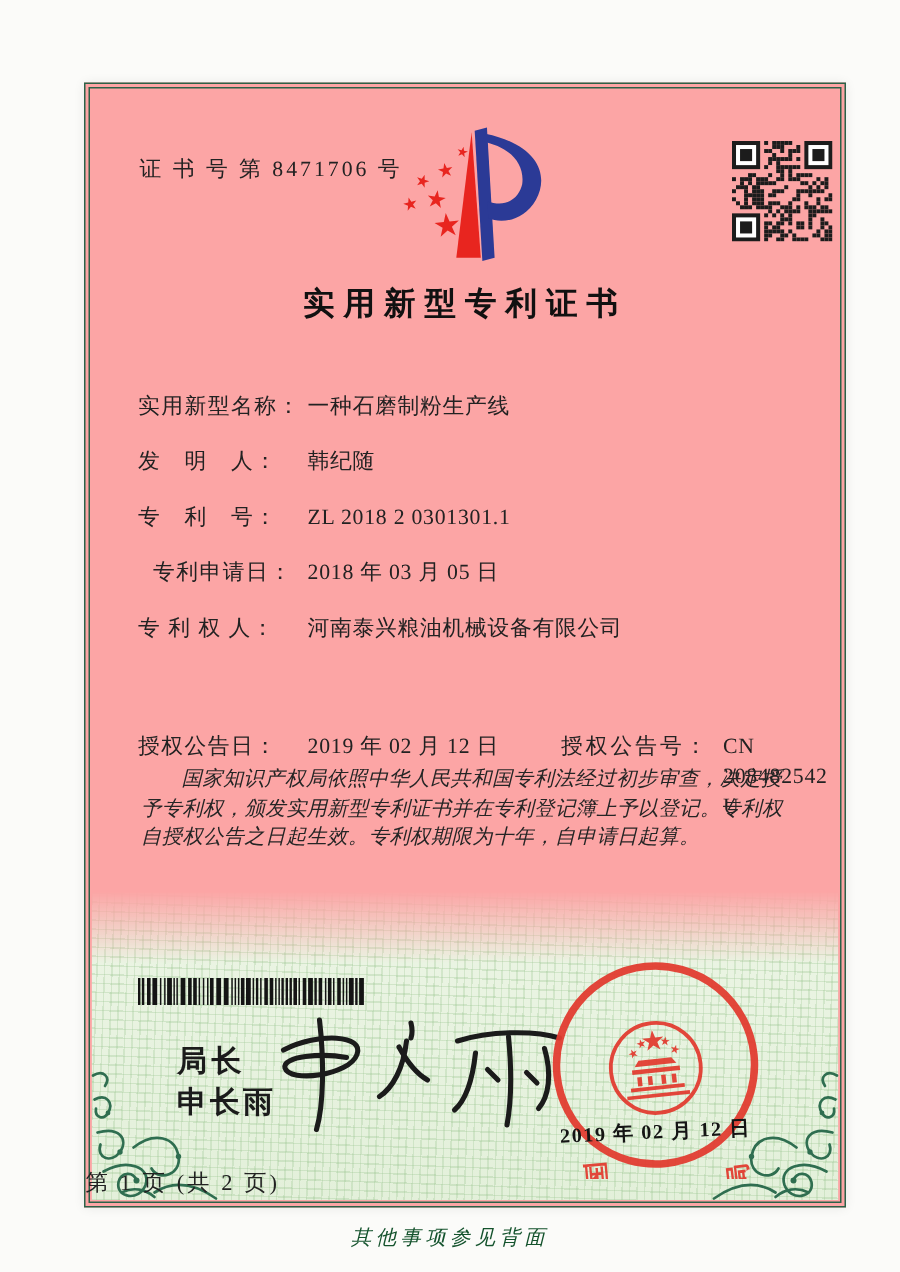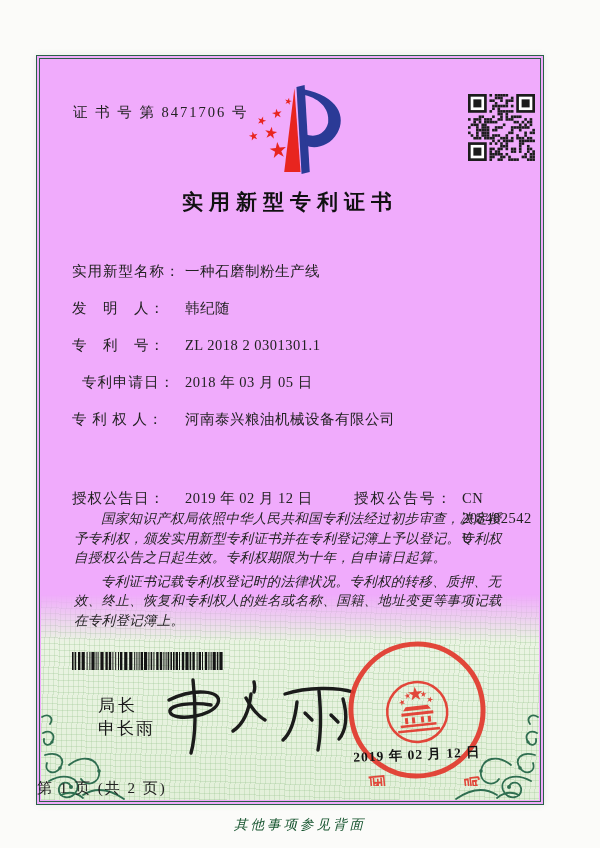--- a/index.html
+++ b/index.html
@@ -3,22 +3,22 @@
 <meta charset="utf-8">
 <style>
   html,body{margin:0;padding:0;}
   body{
     width:600px;height:848px;position:relative;overflow:hidden;
     background:#fbfbf9;
     font-family:"Liberation Serif","DejaVu Serif",serif;
     color:#1d1d1d;
   }
   .card{
-    position:absolute;left:36px;top:55px;width:506px;height:748px;
-    background:#f0abfc;border:1px solid #2a6248;
+    position:absolute;left:56px;top:55px;width:506px;height:748px;
+    background:#fca5a5;border:1px solid #2a6248;
     box-shadow:0 0 7px rgba(0,0,0,.08);
   }
   .card-inner{
     position:absolute;inset:2px;border:1px solid #2a6248;pointer-events:none;
   }
   .green-zone{
     position:absolute;left:4px;right:4px;top:538px;bottom:4px;
     background:
       repeating-linear-gradient(92deg, rgba(150,195,140,.28) 0 1px, rgba(0,0,0,0) 1px 5px),
       repeating-linear-gradient(2deg, rgba(150,195,140,.30) 0 1px, rgba(0,0,0,0) 1px 6px),
@@ -44,21 +44,21 @@
   .grant-left{display:flex;width:282px;flex:none;}
   .grant-left .lbl{width:113px;}
   .grant-right{display:flex;}
   .grant-right .lbl{width:108px;letter-spacing:2px;}
   .paras{
     position:absolute;left:33px;top:449px;width:442px;
     font-size:13.5px;line-height:19.5px;color:#252525;font-style:italic;
   }
   .paras p{margin:4px;text-indent:2em;letter-spacing:.3px;}
   .barcode{position:absolute;left:35px;top:596px;width:152px;height:18px;}
-  .director{position:absolute;left:37px;top:638px;font-size:17px;font-weight:400;color:#1b1b1b;padding-left:24px;}
+  .director{position:absolute;left:37px;top:638px;font-size:20px;font-weight:700;color:#1b1b1b;padding-left:24px;}
   .director .d-title{letter-spacing:3px;}
   .director .d-name{margin-top:0;letter-spacing:2px;}
   .signature{position:absolute;left:108px;top:612px;width:232px;height:88px;}
   .seal{position:absolute;left:304px;top:578px;width:152px;height:152px;opacity:.94;}
   .seal-date{
     position:absolute;left:294px;top:690px;width:172px;text-align:center;
     font-size:13.5px;font-weight:700;letter-spacing:1px;color:#141414;
     transform:rotate(-2.5deg);
   }
   .page-info{
@@ -386,21 +386,20 @@
       <span class="val">2019 年 02 月 12 日</span>
     </span>
     <span class="grant-right">
       <span class="lbl">授权公告号：</span>
       <span class="val">CN 208482542 U</span>
     </span>
   </div>
 
   <div class="paras">
     <p>国家知识产权局依照中华人民共和国专利法经过初步审查，决定授予专利权，颁发实用新型专利证书并在专利登记簿上予以登记。专利权自授权公告之日起生效。专利权期限为十年，自申请日起算。</p>
-    <p>专利证书记载专利权登记时的法律状况。专利权的转移、质押、无效、终止、恢复和专利权人的姓名或名称、国籍、地址变更等事项记载在专利登记簿上。</p>
   </div>
 
   <svg class="barcode" id="barcode-svg" viewBox="0 0 152 18" preserveAspectRatio="none">
       <rect x="0" y="0" width="1.6" height="18" fill="#141414"></rect>
       <rect x="2.6" y="0" width="1.6" height="18" fill="#141414"></rect>
       <rect x="6" y="0" width="2.4" height="18" fill="#141414"></rect>
       <rect x="9.6" y="0" width="3.2" height="18" fill="#141414"></rect>
       <rect x="14.6" y="0" width="1" height="18" fill="#141414"></rect>
       <rect x="17.4" y="0" width="1" height="18" fill="#141414"></rect>
       <rect x="19.4" y="0" width="3.2" height="18" fill="#141414"></rect>

